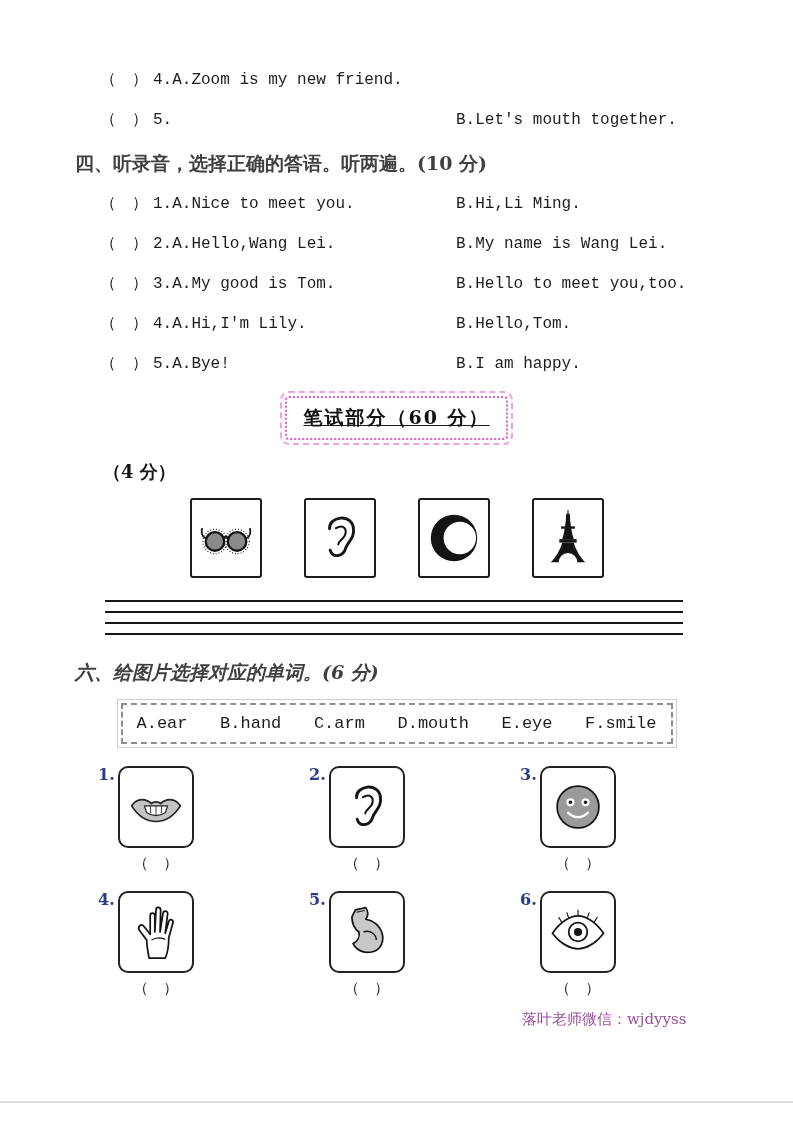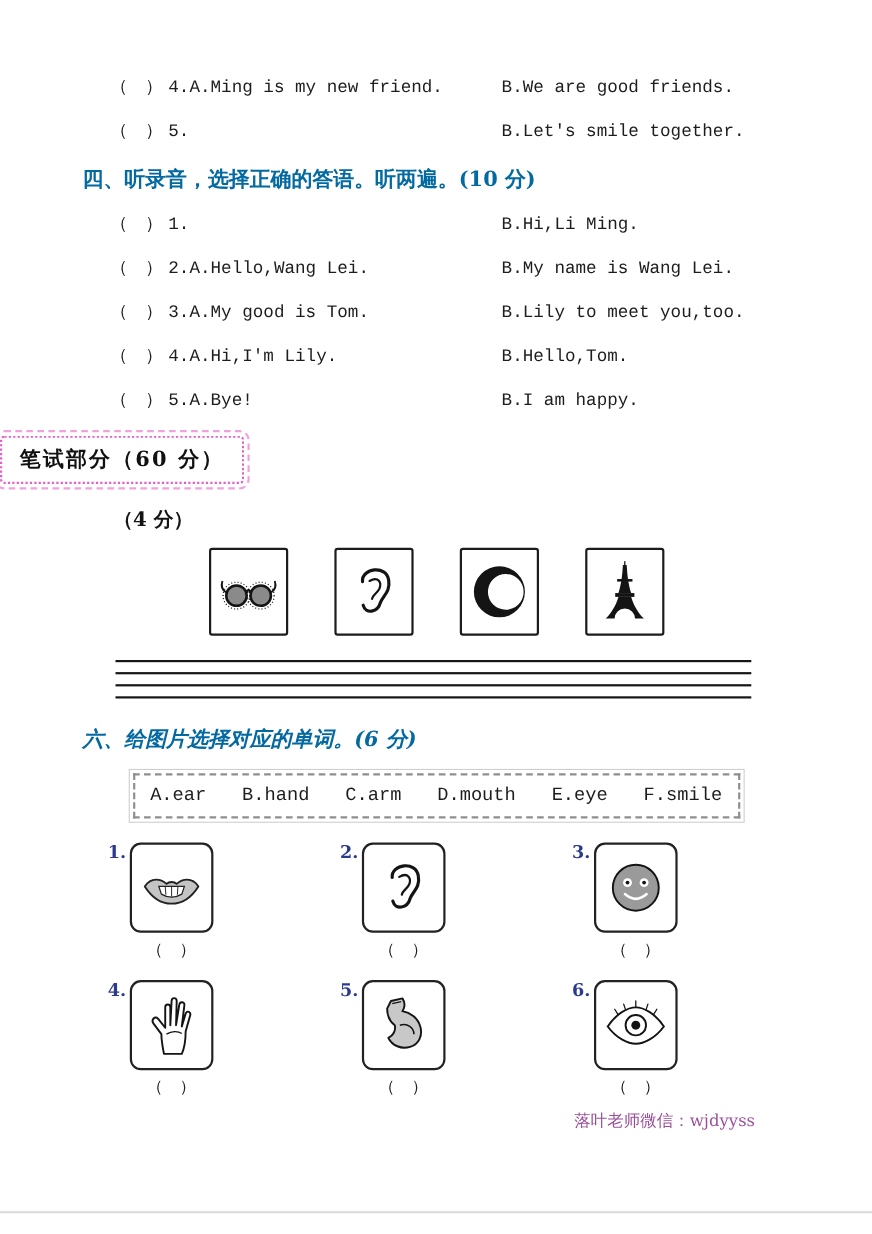--- a/index.html
+++ b/index.html
@@ -17,29 +17,29 @@
   
   .q-row { display:flex; margin-left:100px; margin-bottom:20px; font-size:16px; line-height:20px; }
   .q-left { width:356px; display:flex; }
   .bracket { margin-right:5px; white-space:pre; }
   .q-num { margin-right:0; }
 
   
   .section-title {
     font-family: "DejaVu Serif", "Liberation Serif", serif;
     font-weight: bold; font-size: 19px; line-height: 26px;
-    margin: 10px 0 18px 75px; color:#0369a1;
+    margin: 10px 0 18px 75px; color:#404040;
   }
   .score-line {
     font-family: "DejaVu Serif", "Liberation Serif", serif;
     font-weight: bold; font-size: 18px; margin: 0 0 13px 103px; color:#141414;
   }
 
   
-  .banner-wrap { display:flex; justify-content:flex-start; margin:22px 0 20px; }
+  .banner-wrap { display:flex; justify-content:center; margin:22px 0 20px;text-decoration:underline; }
   .banner {
     font-family: "DejaVu Serif", "Liberation Serif", serif;
     font-weight:bold; font-size:19px; letter-spacing:2px;
     color:#111; padding:7px 16px;
     border:2px dotted #e060c4;
     outline:2px dashed #f0a2de; outline-offset:3px;
     border-radius:4px;
   }
 
   
@@ -87,56 +87,56 @@
 </style>
 </head>
 <body>
 
 <div class="page">
 
   <div class="q-row">
     <div class="q-left">
       <span class="bracket">（　）</span>
       <span class="q-num">4.</span>
-        <span>A.Ming is my new friend.</span>
-    </div>
-    <div class="q-right">B.We are good friends.</div>
+        <span>A.Zoom is my new friend.</span>
+    </div>
   </div>
   <div class="q-row">
     <div class="q-left">
       <span class="bracket">（　）</span>
       <span class="q-num">5.</span>
     </div>
-    <div class="q-right">B.Let's smile together.</div>
+    <div class="q-right">B.Let's mouth together.</div>
   </div>
 
   <div class="section-title">四、听录音，选择正确的答语。听两遍。(10 分)</div>
 
   <div class="q-row">
     <div class="q-left">
       <span class="bracket">（　）</span>
       <span class="q-num">1.</span>
+        <span>A.Nice to meet you.</span>
     </div>
     <div class="q-right">B.Hi,Li Ming.</div>
   </div>
   <div class="q-row">
     <div class="q-left">
       <span class="bracket">（　）</span>
       <span class="q-num">2.</span>
         <span>A.Hello,Wang Lei.</span>
     </div>
     <div class="q-right">B.My name is Wang Lei.</div>
   </div>
   <div class="q-row">
     <div class="q-left">
       <span class="bracket">（　）</span>
       <span class="q-num">3.</span>
         <span>A.My good is Tom.</span>
     </div>
-    <div class="q-right">B.Lily to meet you,too.</div>
+    <div class="q-right">B.Hello to meet you,too.</div>
   </div>
   <div class="q-row">
     <div class="q-left">
       <span class="bracket">（　）</span>
       <span class="q-num">4.</span>
         <span>A.Hi,I'm Lily.</span>
     </div>
     <div class="q-right">B.Hello,Tom.</div>
   </div>
   <div class="q-row">

